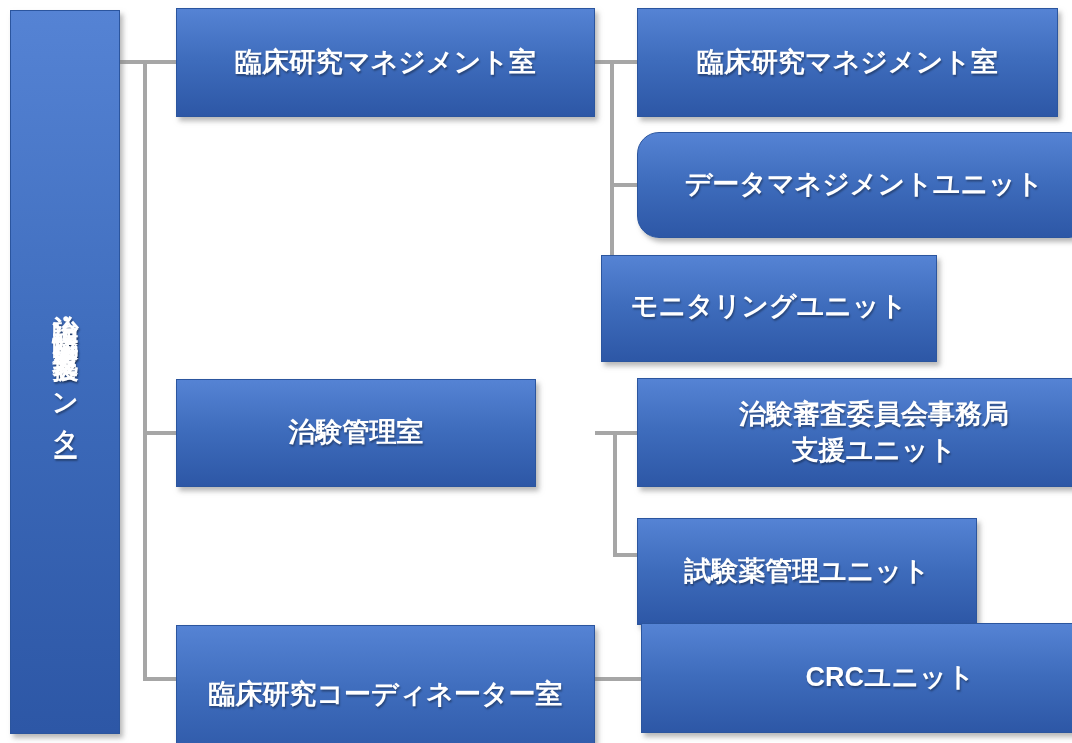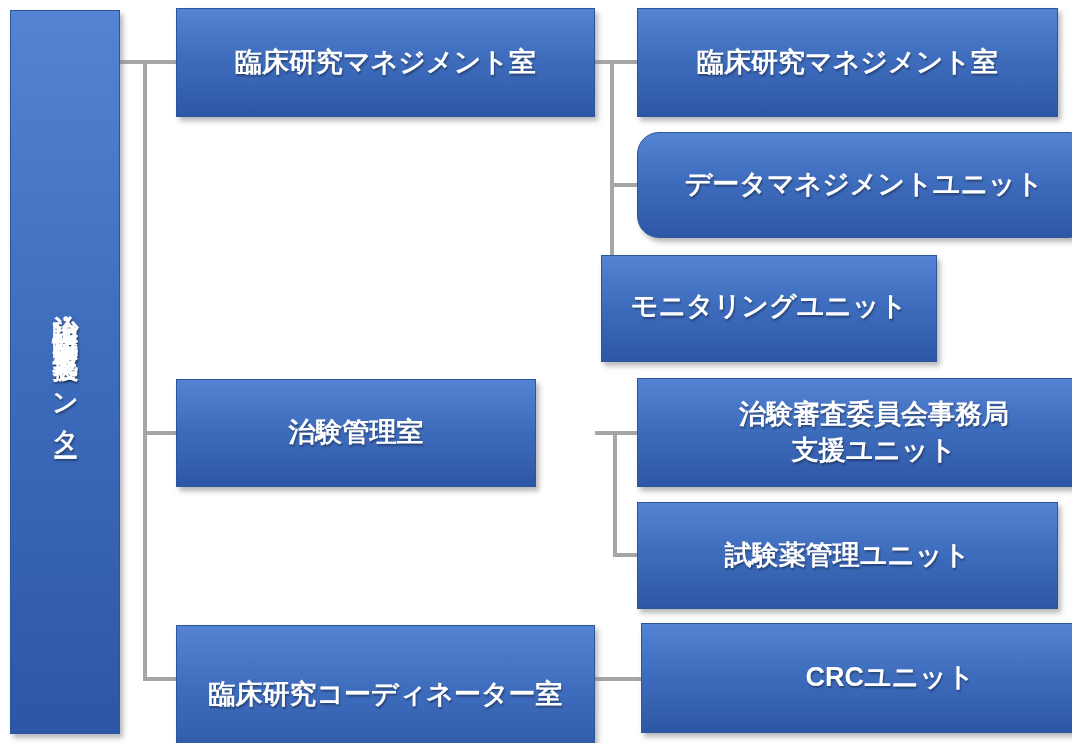--- a/index.html
+++ b/index.html
@@ -45,21 +45,21 @@
   }
   
   .office-1 { left: 176px; top: 8px;   width: 419px; height: 109px; }
   .office-2 { left: 176px; top: 379px; width: 360px; height: 108px; }
   .office-3 { left: 176px; top: 625px; width: 419px; height: 140px; }
   
   .unit-1 { left: 637px; top: 8px;   width: 421px; height: 109px; }
   .unit-2 { left: 637px; top: 132px; width: 454px; height: 106px; border-radius: 22px; }
   .unit-3 { left: 601px; top: 255px; width: 336px; height: 107px; font-family: Liberation Mono, monospace; }
   .unit-4 { left: 637px; top: 378px; width: 474px; height: 109px; }
-  .unit-5 { left: 637px; top: 502px; width: 421px; height: 107px; }
+  .unit-5 { left: 637px; top: 518px; width: 340px; height: 107px; }
   .unit-6 { left: 641px; top: 623px; width: 498px; height: 110px; }
   
   .line {
     position: absolute;
     background: #a6a6a6;
   }
   .ln-root-h       { left: 120px; top: 60px;  width: 56px;  height: 4px; }
   .ln-left-trunk   { left: 143px; top: 60px;  width: 4px;   height: 621px; }
   .ln-office2-stub { left: 147px; top: 431px; width: 29px;  height: 4px; }
   .ln-office3-stub { left: 147px; top: 677px; width: 29px;  height: 4px; }

